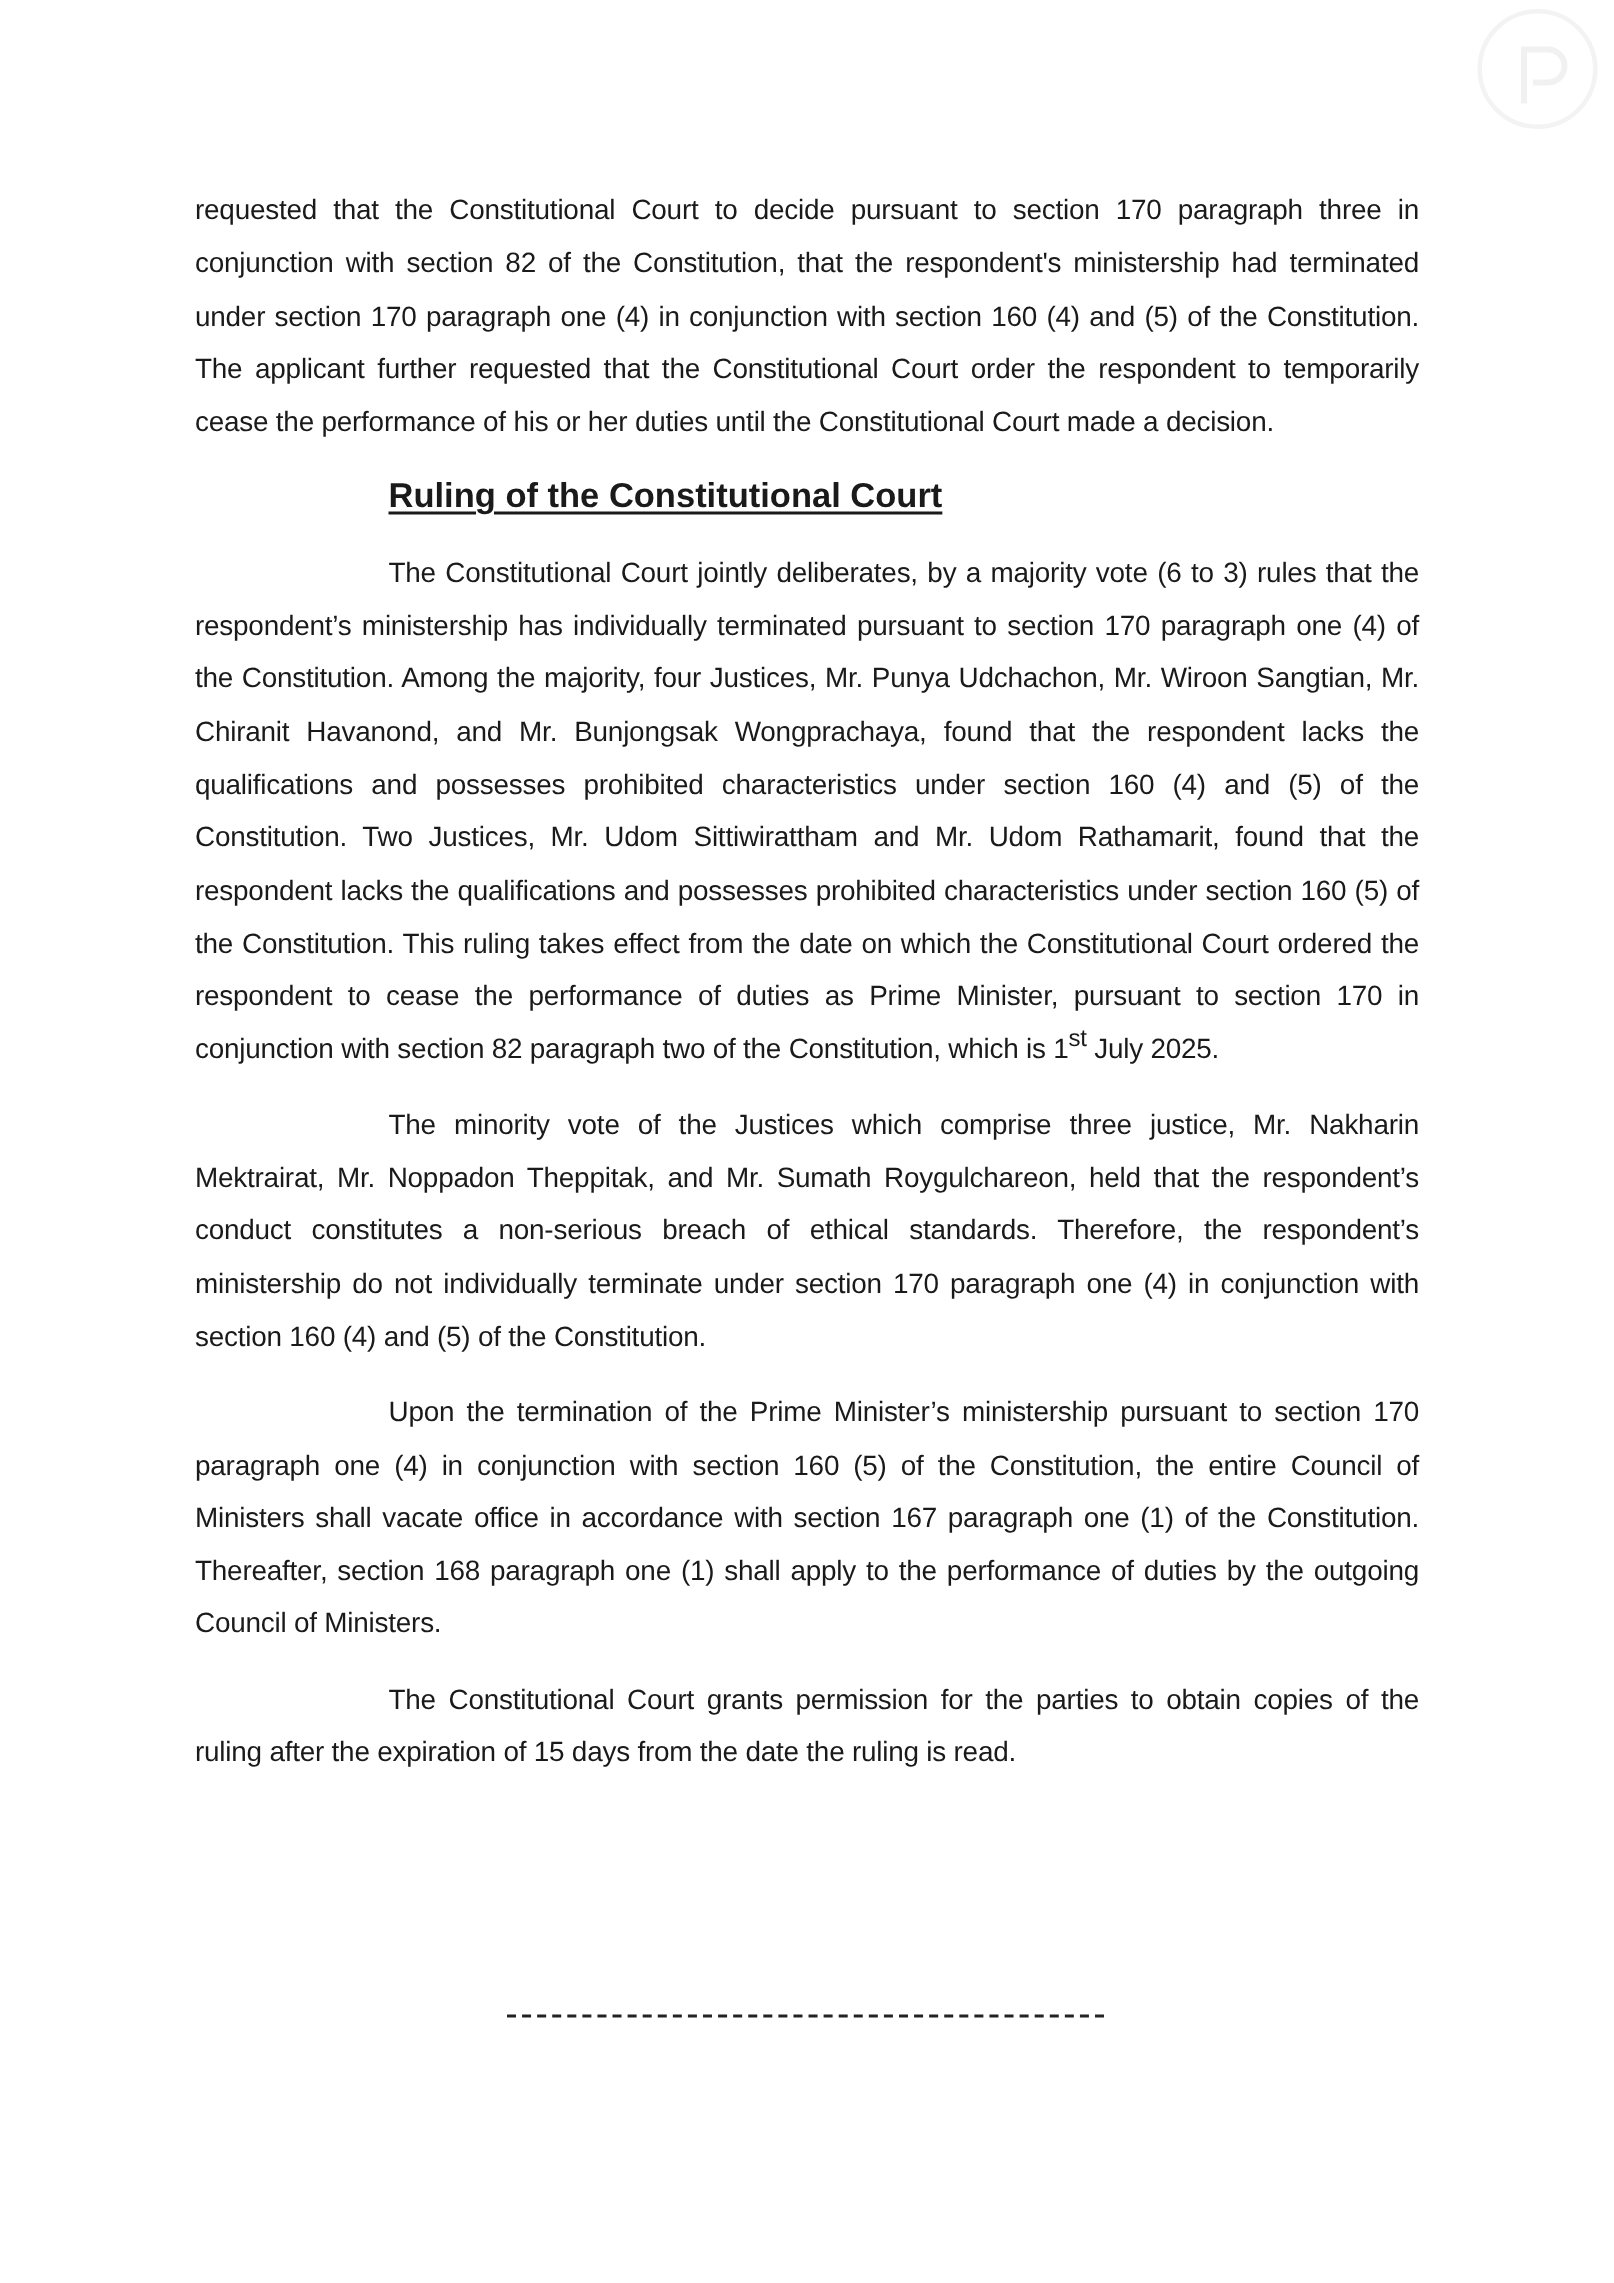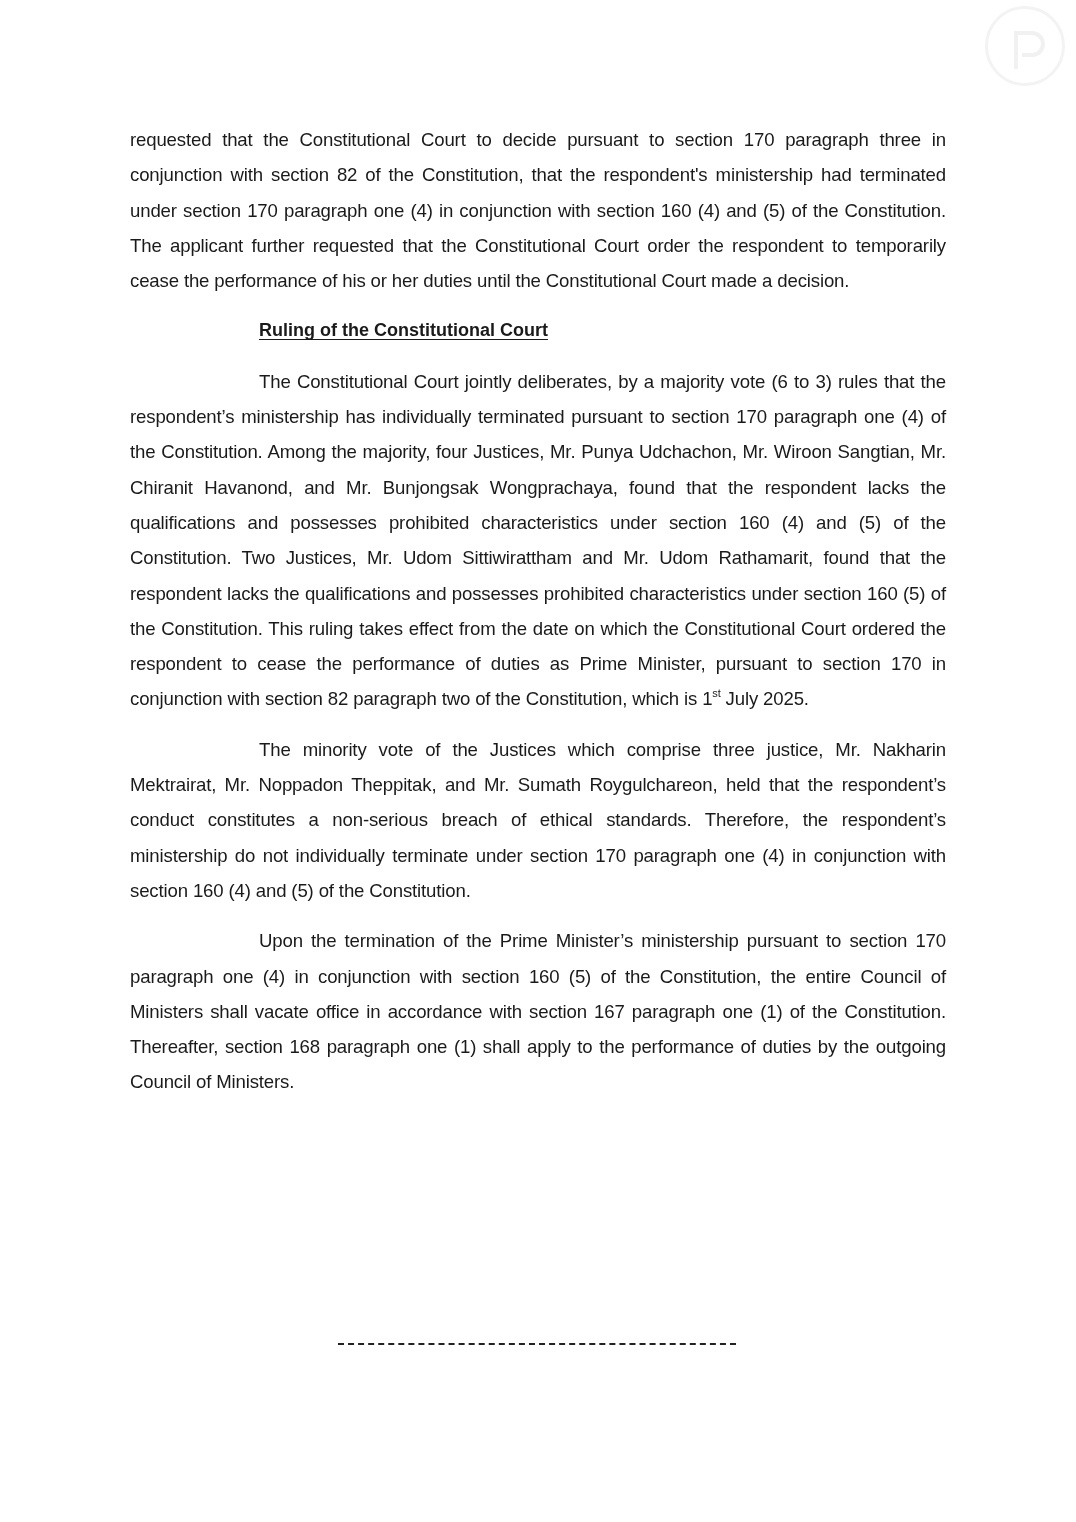--- a/index.html
+++ b/index.html
@@ -38,27 +38,27 @@
       line-height: 35.3px;
       text-align: justify;
       letter-spacing: -0.15px;
       word-spacing: 0px;
     }
     .para.indent { text-indent: 129px; }
     .gap { height: 15px; }
     .heading {
       margin: 0;
       padding-left: 129px;
-      font-size: 18px;
+      font-size: 23px;
       line-height: 35.3px;
       font-weight: bold;
       text-decoration: underline;
       text-underline-offset: 3px;
     }
-    sup { font-size: 11px; line-height: 0; vertical-align: 8px; }
+    sup { font-size: 16px; line-height: 0; vertical-align: 8px; }
     .rule {
       position: absolute;
       left: 338px;
       top: 1343px;
       width: 398px;
       height: 0;
       border-top: 2px dashed #222;
     }
   </style>
 </head>
@@ -84,15 +84,16 @@
   <div class="gap"></div>
 
   <p class="para indent">The minority vote of the Justices which comprise three justice, Mr. Nakharin Mektrairat, Mr. Noppadon Theppitak, and Mr. Sumath Roygulchareon, held that the respondent’s conduct constitutes a non-serious breach of ethical standards. Therefore, the respondent’s ministership do not individually terminate under section 170 paragraph one (4) in conjunction with section 160 (4) and (5) of the Constitution.</p>
 
   <div class="gap"></div>
 
   <p class="para indent">Upon the termination of the Prime Minister’s ministership pursuant to section 170 paragraph one (4) in conjunction with section 160 (5) of the Constitution, the entire Council of Ministers shall vacate office in accordance with section 167 paragraph one (1) of the Constitution. Thereafter, section 168 paragraph one (1) shall apply to the performance of duties by the outgoing Council of Ministers.</p>
 
   <div class="gap"></div>
 
+  <p class="para indent">The Constitutional Court grants permission for the parties to obtain copies of the ruling after the expiration of 15 days from the date the ruling is read.</p>
 </div>
 
 <div class="rule"></div>
 
 </body></html>

